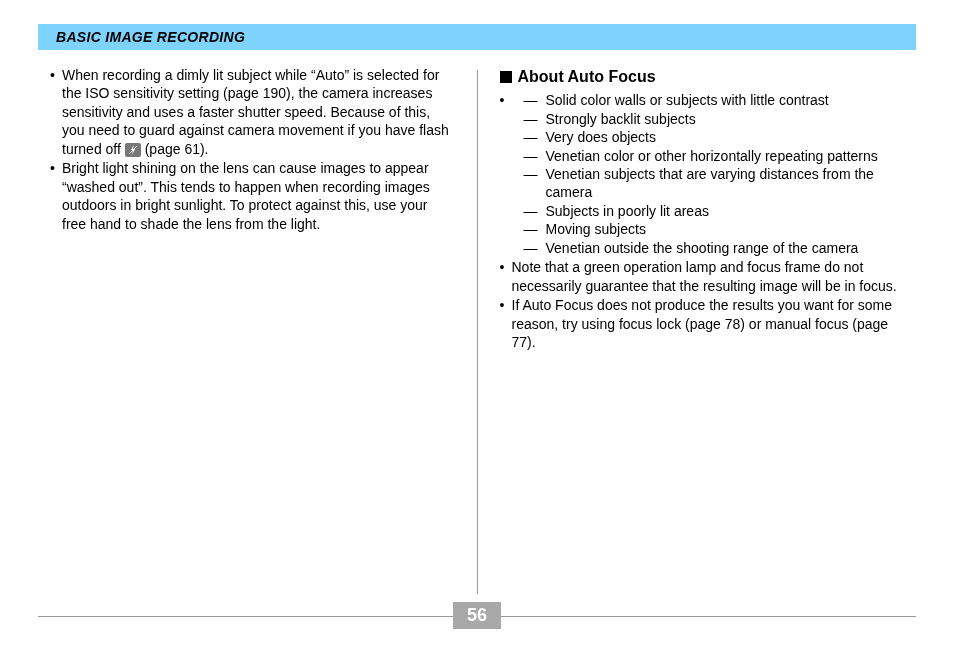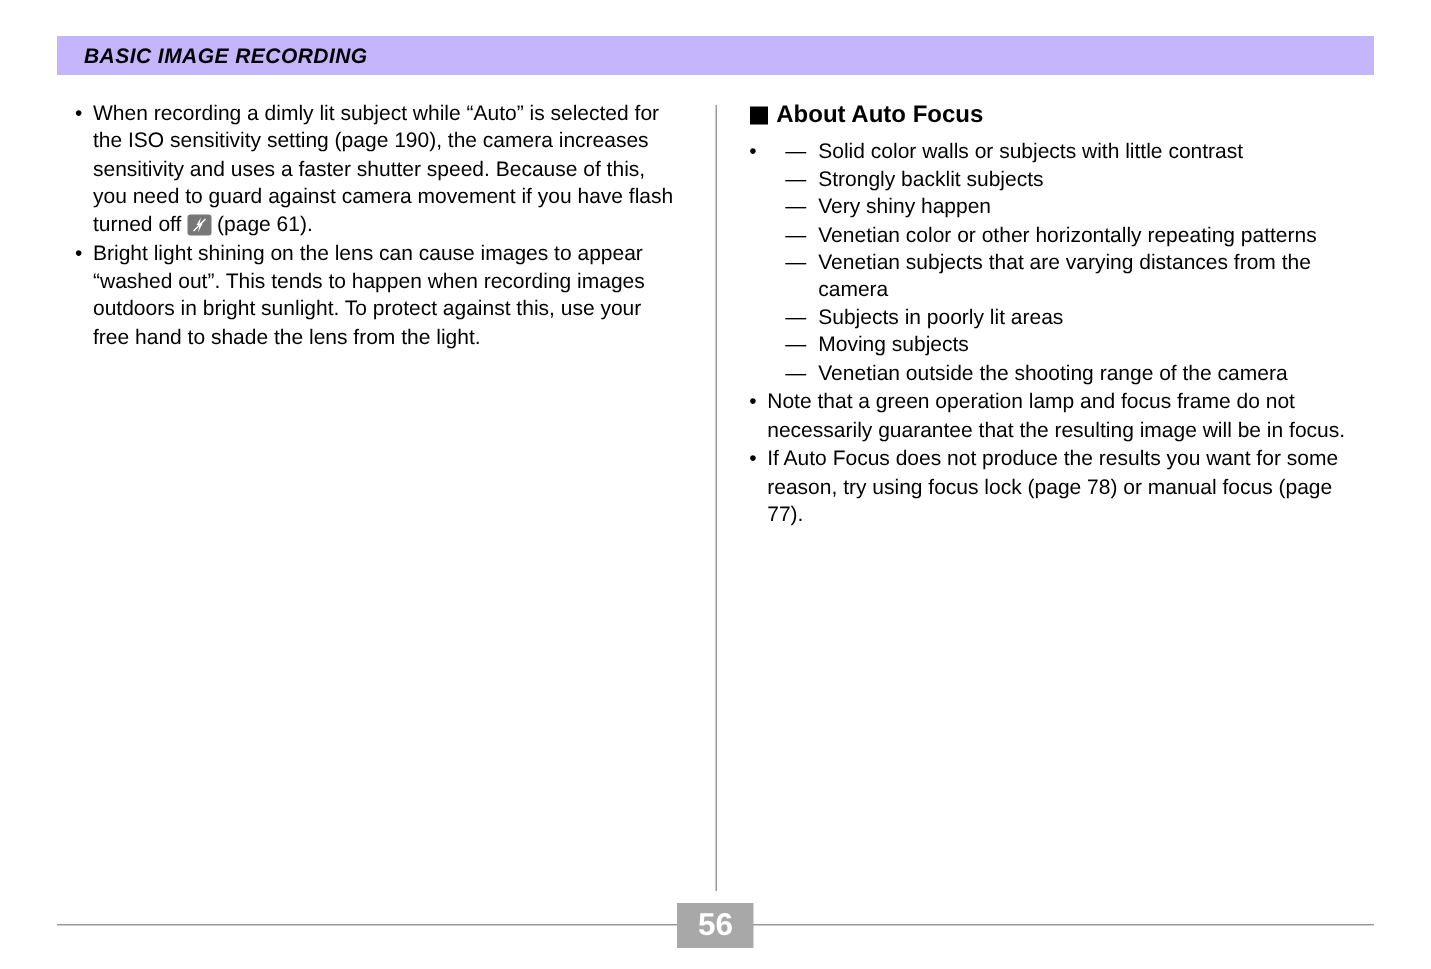--- a/index.html
+++ b/index.html
@@ -16,21 +16,21 @@
     width: 954px;
     height: 646px;
     box-sizing: border-box;
   }
   .header-bar {
     position: absolute;
     top: 24px;
     left: 38px;
     right: 38px;
     height: 26px;
-    background: #c4b5fd;
+    background: #7dd3fc;
     display: flex;
     align-items: center;
   }
   .header-bar span {
     font-weight: bold;
     font-style: italic;
     font-size: 14px;
     margin-left: 18px;
     letter-spacing: 0.3px;
   }
@@ -127,21 +127,21 @@
     background: #999;
   }
   .footer .pgbox {
     position: absolute;
     left: 50%;
     top: 0;
     transform: translateX(-50%);
     background: #a8a8a8;
     color: #fff;
     font-weight: bold;
-    font-size: 21px;
+    font-size: 18px;
     padding: 3px 14px;
   }
 </style>
 </head>
 <body>
 
 <div class="page">
 
   <div class="header-bar">
     <span>BASIC IMAGE RECORDING</span>
@@ -184,21 +184,21 @@
             <div class="dash-item">
                 <div class="mk">—</div>
                 <div class="txt">Solid color walls or subjects with little contrast</div>
               </div>
             <div class="dash-item">
                 <div class="mk">—</div>
                 <div class="txt">Strongly backlit subjects</div>
               </div>
             <div class="dash-item">
                 <div class="mk">—</div>
-                <div class="txt">Very shiny happen</div>
+                <div class="txt">Very does objects</div>
               </div>
             <div class="dash-item">
                 <div class="mk">—</div>
                 <div class="txt">Venetian color or other horizontally repeating patterns</div>
               </div>
             <div class="dash-item">
                 <div class="mk">—</div>
                 <div class="txt">Venetian subjects that are varying distances from the camera</div>
               </div>
             <div class="dash-item">

